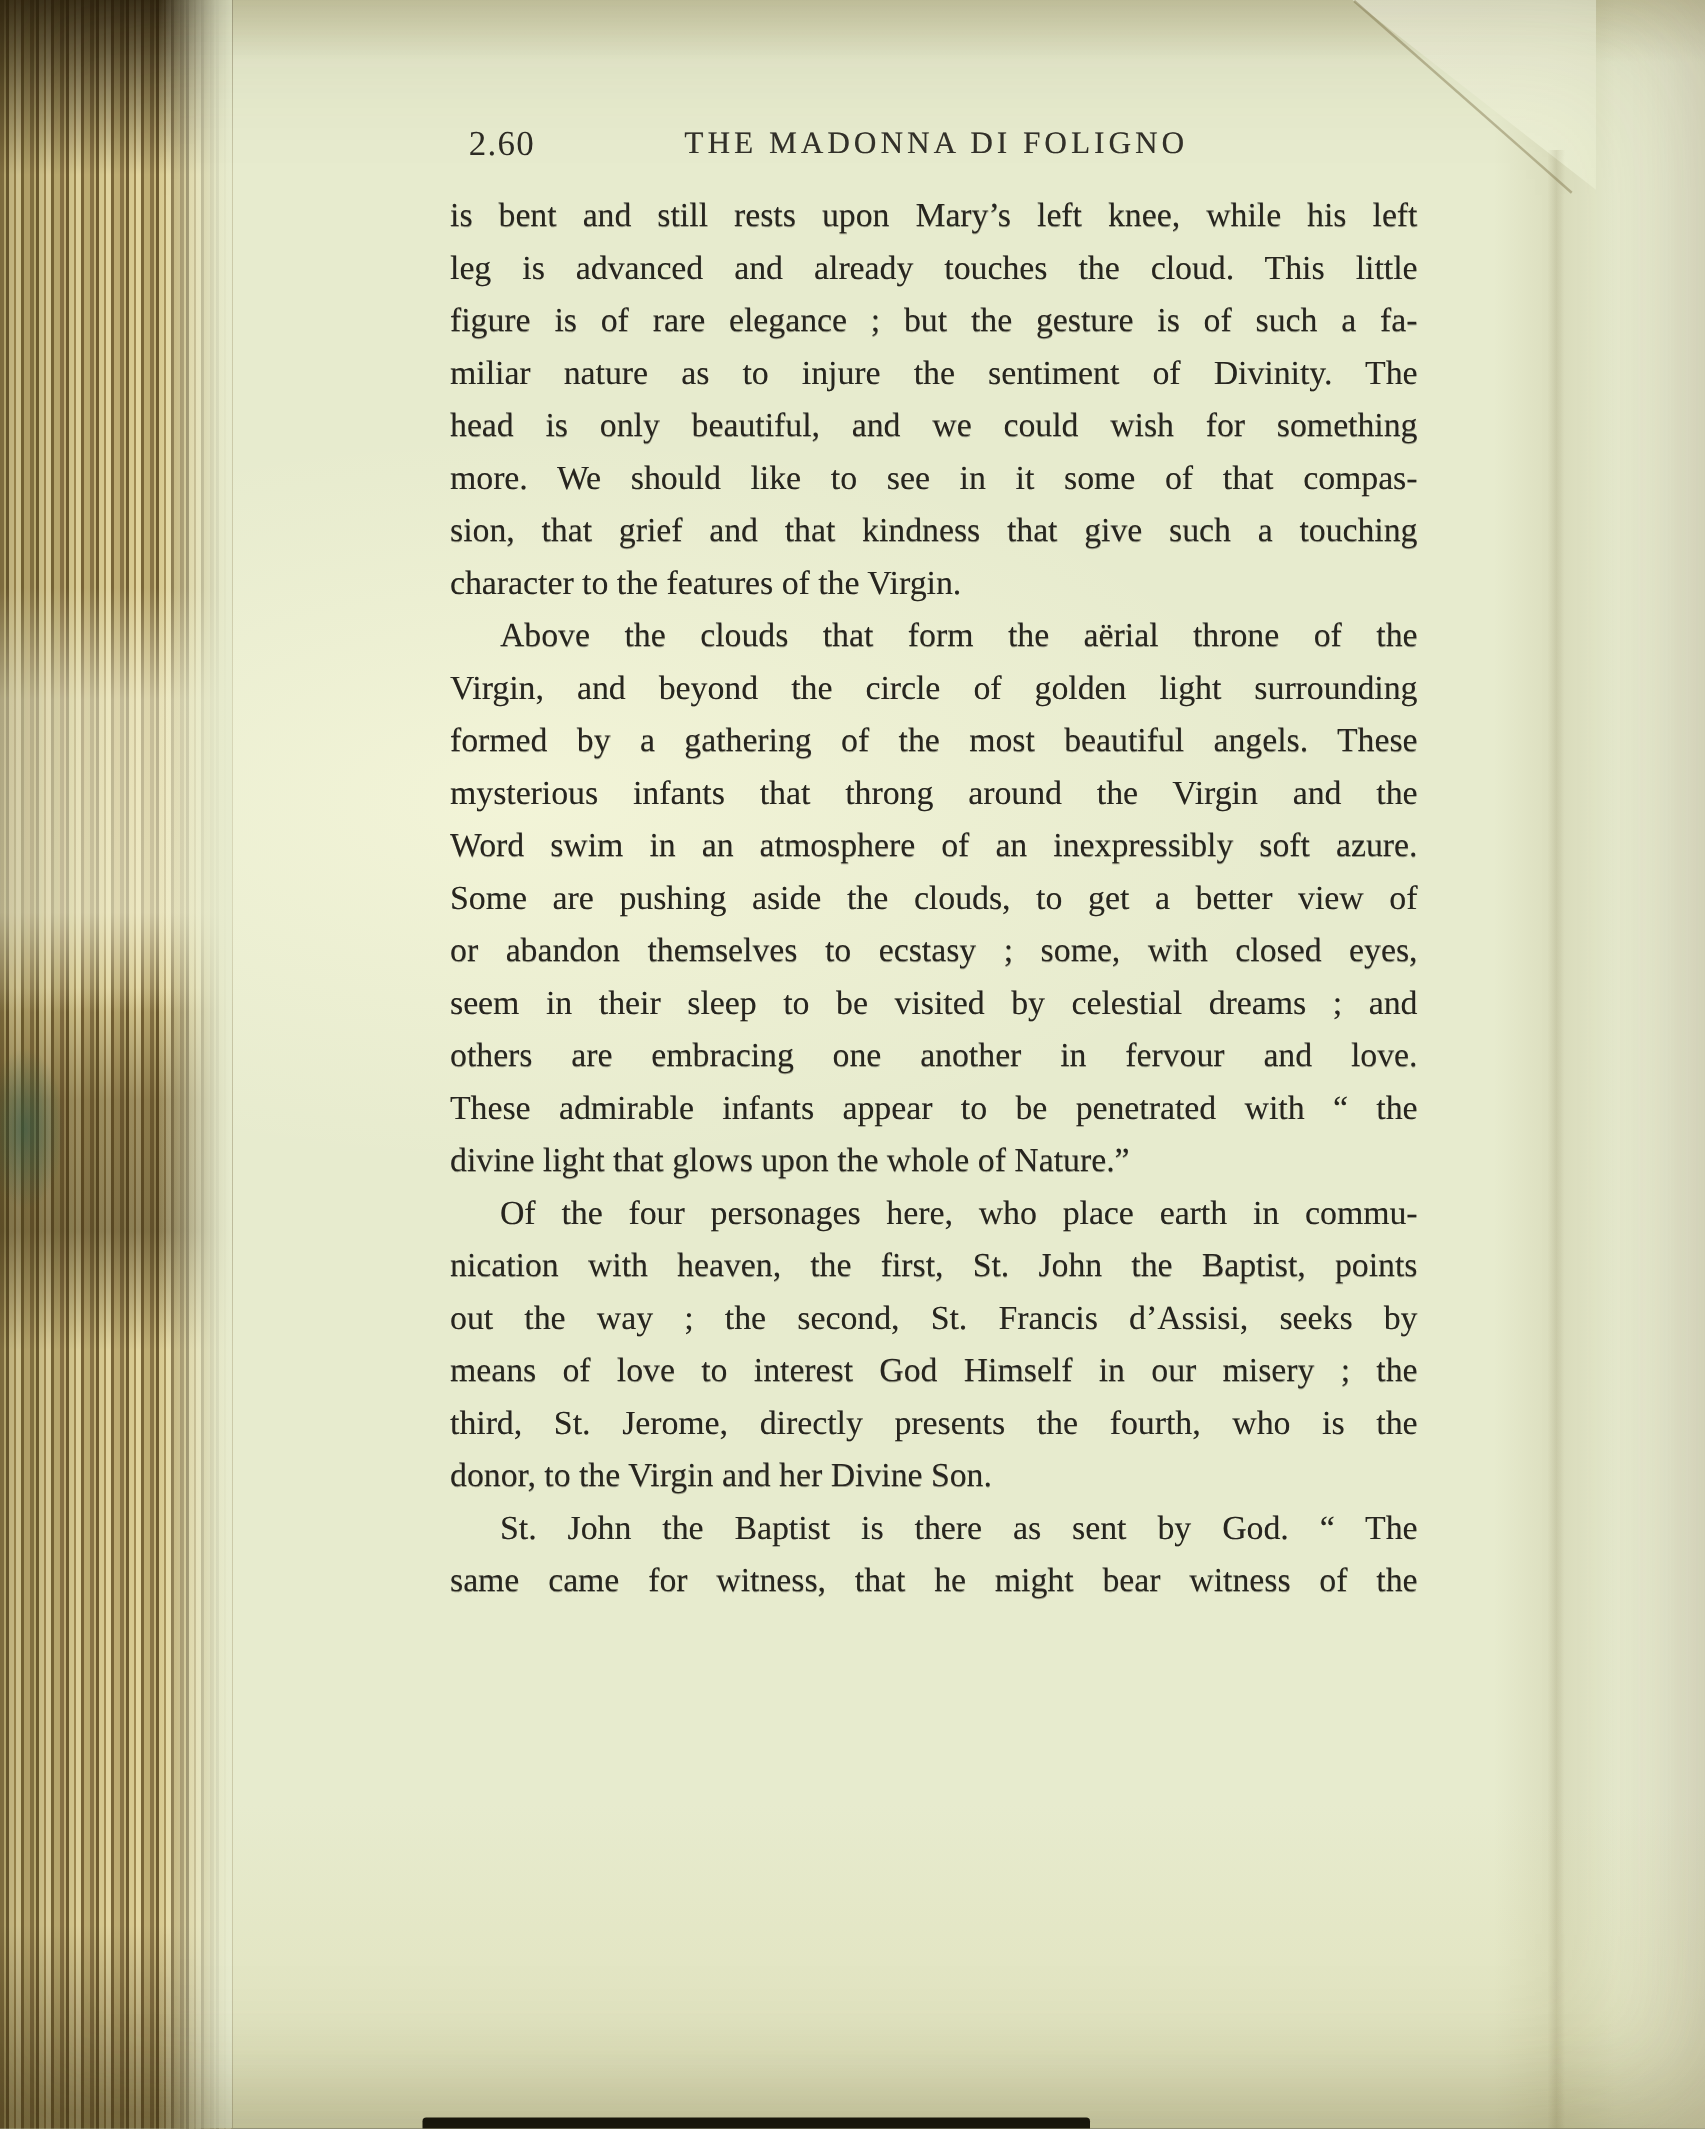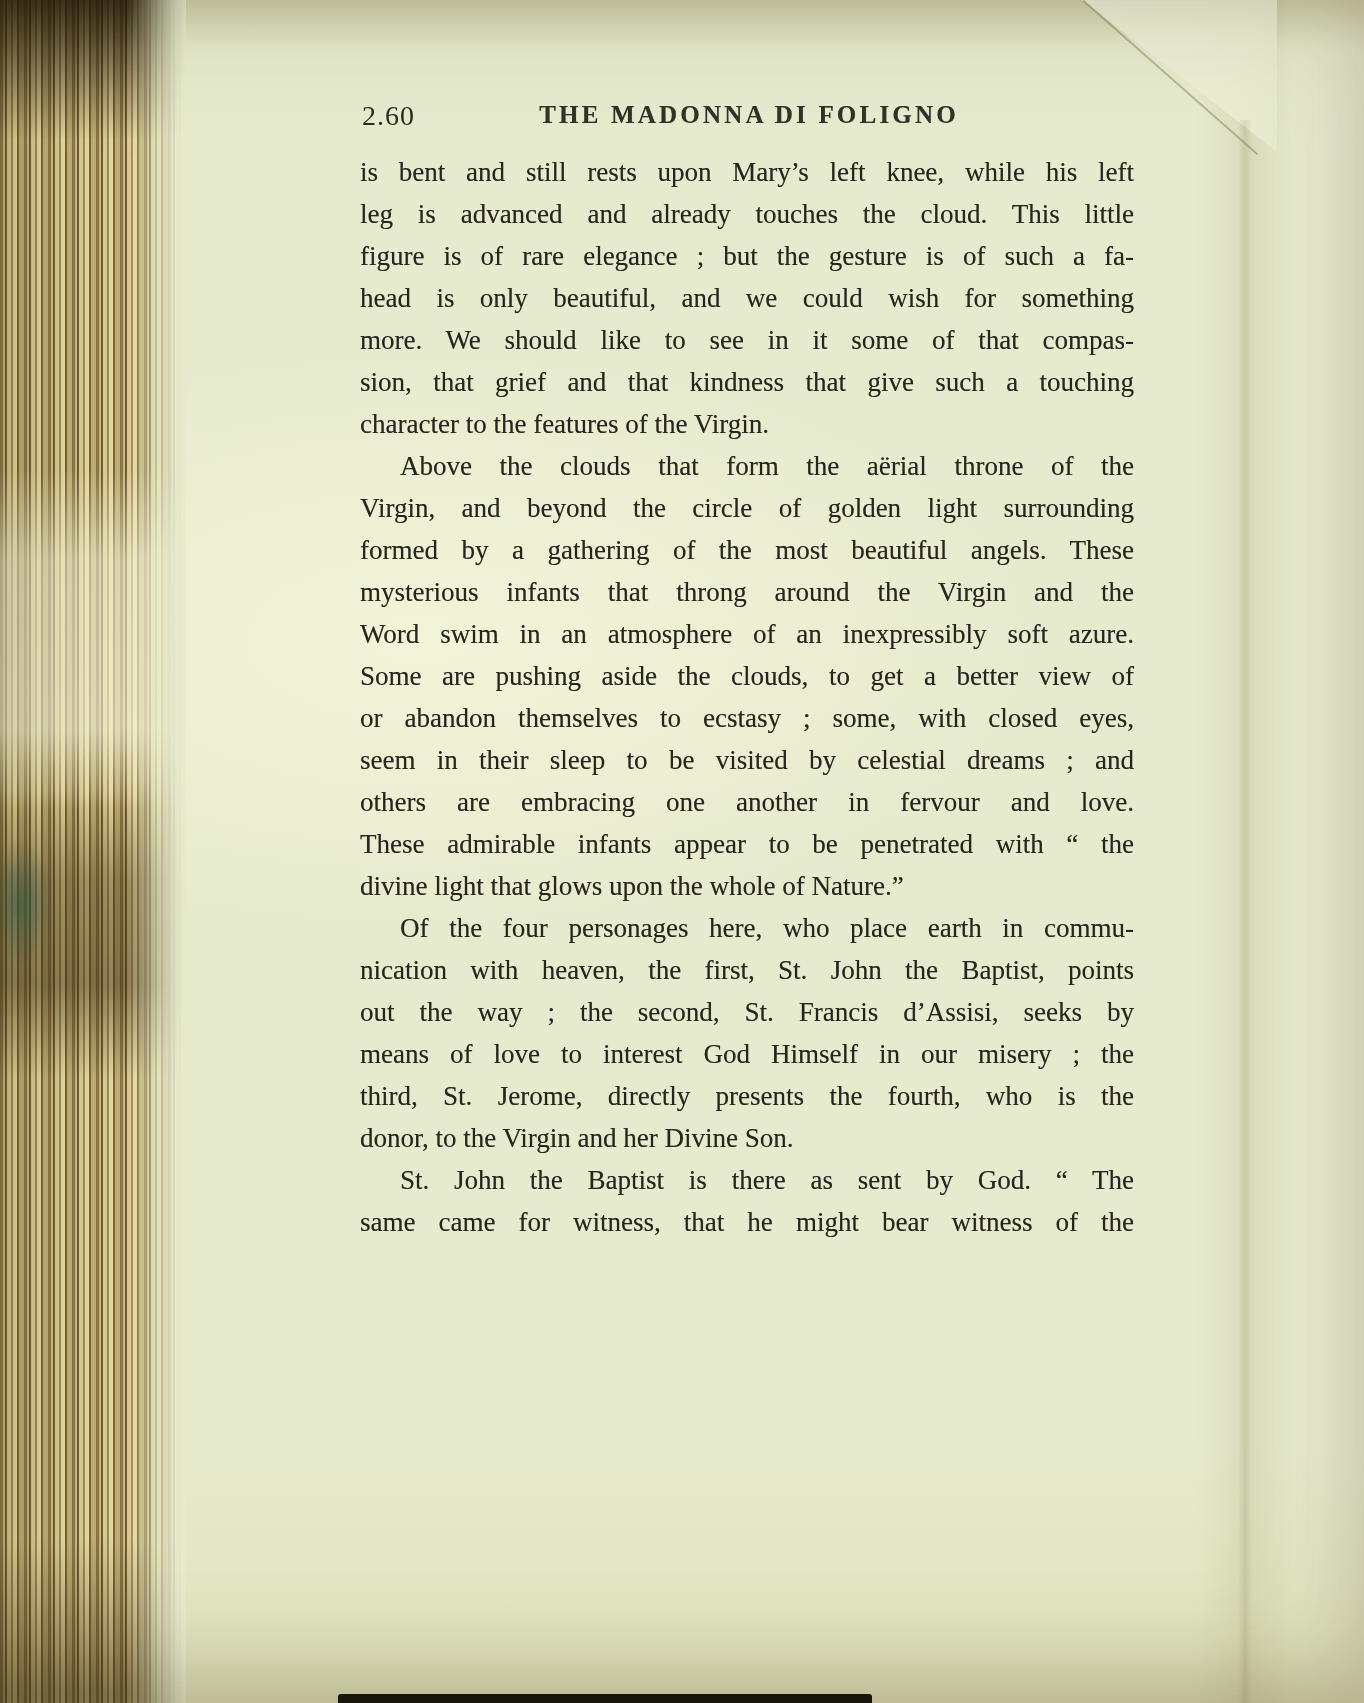--- a/index.html
+++ b/index.html
@@ -63,26 +63,26 @@
   .vignette {
     position: absolute; inset: 0; z-index: 8; pointer-events: none;
     box-shadow: inset 0 0 130px rgba(70,58,24,0.22), inset 0 -24px 70px rgba(90,78,34,0.18);
   }
 
   
   .header-row {
     position: absolute; left: 360px; top: 98px; width: 778px; height: 42px; z-index: 5;
   }
   .pagenum {
-    position: absolute; left: 2px; top: 2px;
+    position: absolute; left: 15px; top: 2px;
     font-size: 28px; color: #2e2c25; letter-spacing: 1px;
   }
   .title {
     display: block; text-align: center;
-    font-size: 25px; font-weight: bold; letter-spacing: 3.2px;
+    font-size: 25px; font-weight: normal; letter-spacing: 3.2px;
     color: #33312a; padding-top: 3px;
     text-shadow: 0.2px 0.2px 0 rgba(45,42,32,0.45);
   }
   .text-block {
     position: absolute; left: 360px; top: 151px; width: 774px; z-index: 5;
     font-size: 27px; line-height: 42px; color: #27251f;
     text-shadow: 0.2px 0.2px 0 rgba(42,40,32,0.40);
   }
   .para { margin: 0; }
   .line {
@@ -106,20 +106,21 @@
   <div class="header-row">
     <span class="pagenum">2.60</span>
     <span class="title">THE MADONNA DI FOLIGNO</span>
   </div>
 
   <div class="text-block">
       <div class="para">
         <div class="line">is bent and still rests upon Mary’s left knee, while his left</div>
         <div class="line">leg is advanced and already touches the cloud.  This little</div>
         <div class="line">figure is of rare elegance ; but the gesture is of such a fa-</div>
+        <div class="line">miliar nature as to injure the sentiment of Divinity.  The</div>
         <div class="line">head is only beautiful, and we could wish for something</div>
         <div class="line">more.  We should like to see in it some of that compas-</div>
         <div class="line">sion, that grief and that kindness that give such a touching</div>
         <div class="line ragged">character to the features of the Virgin.</div>
       </div>
       <div class="para">
         <div class="line indent">Above the clouds that form the aërial throne of the</div>
         <div class="line">Virgin, and beyond the circle of golden light surrounding</div>
         <div class="line">formed by a gathering of the most beautiful angels.  These</div>
         <div class="line">mysterious infants that throng around the Virgin and the</div>

